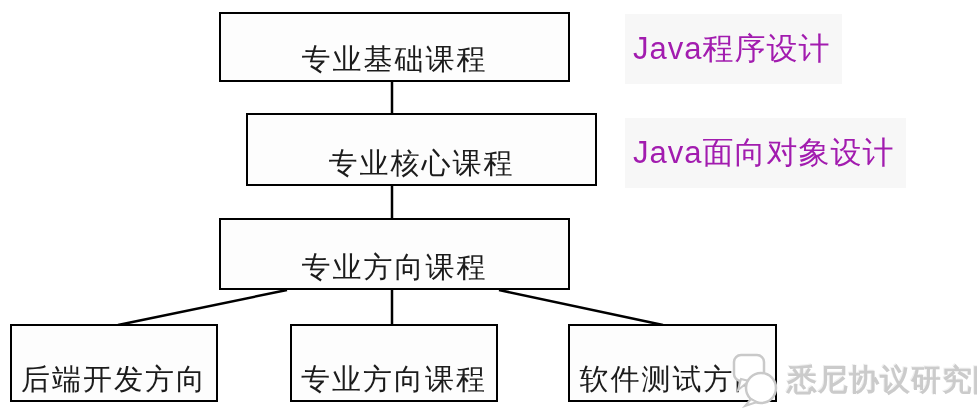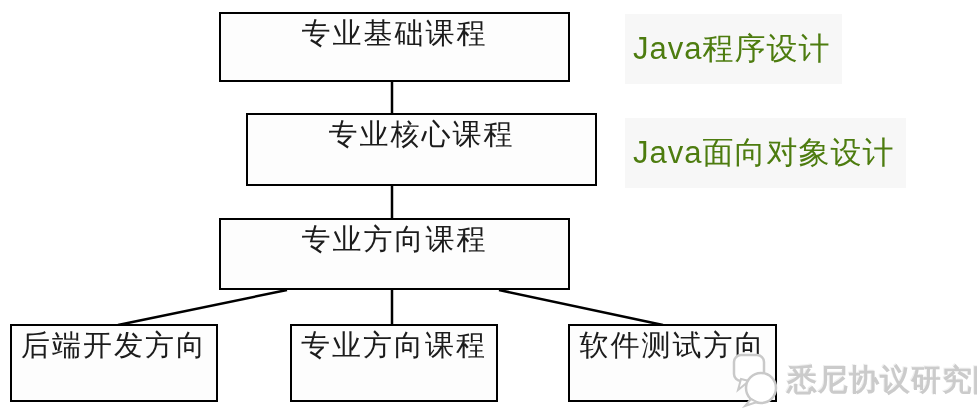--- a/index.html
+++ b/index.html
@@ -17,41 +17,41 @@
   }
   svg.connectors {
     position: absolute; left: 0; top: 0;
     width: 977px; height: 420px;
   }
   .node {
     position: absolute;
     border: 2px solid #000000;
     background: #fdfdfd;
     display: flex;
-    align-items: flex-start;
+    align-items: flex-end;
     justify-content: center;
     font-family: Liberation Sans, sans-serif;
     font-size: 29px;
     letter-spacing: 2px;
     color: #1c1c1c;
     white-space: nowrap;
   }
   .node.lvl-top { left: 219px; width: 351px; }
   #node-foundation { top: 12px;  height: 70px; }
   #node-core       { top: 113px; height: 73px; margin-left: 27px; }
   #node-direction  { top: 218px; height: 72px; }
   .node.lvl-bottom { top: 324px; height: 78px; }
   #node-backend  { left: 10px;  width: 208px; }
   #node-frontend { left: 290px; width: 208px; }
   #node-testing  { left: 568px; width: 209px; }
   .annotation {
     position: absolute;
     left: 625px;
     background: #f7f7f7;
-    color: #4d7c0f;
+    color: #a21caf;
     font-family: "Liberation Sans", sans-serif;
     font-size: 31px;
     letter-spacing: 1px;
     padding: 14px 12px 14px 8px;
     white-space: nowrap;
   }
   #annotation-1 { top: 14px; }
   #annotation-2 { top: 118px; }
   .watermark {
     position: absolute;

